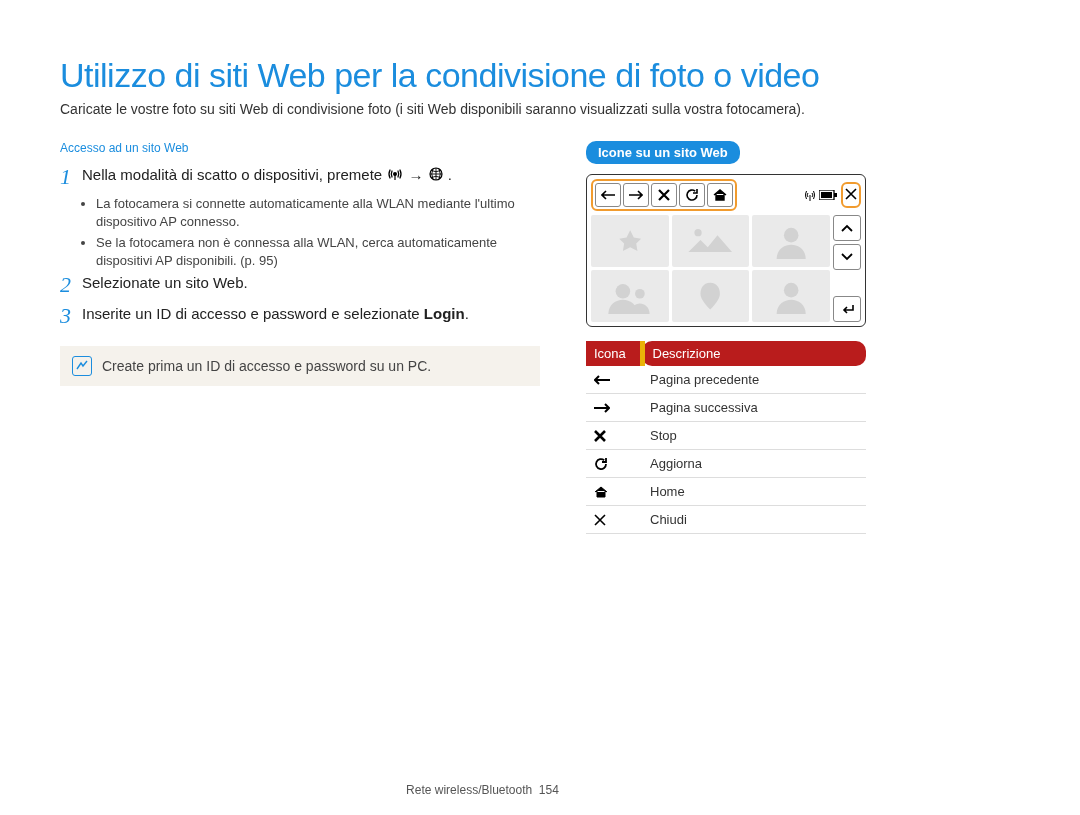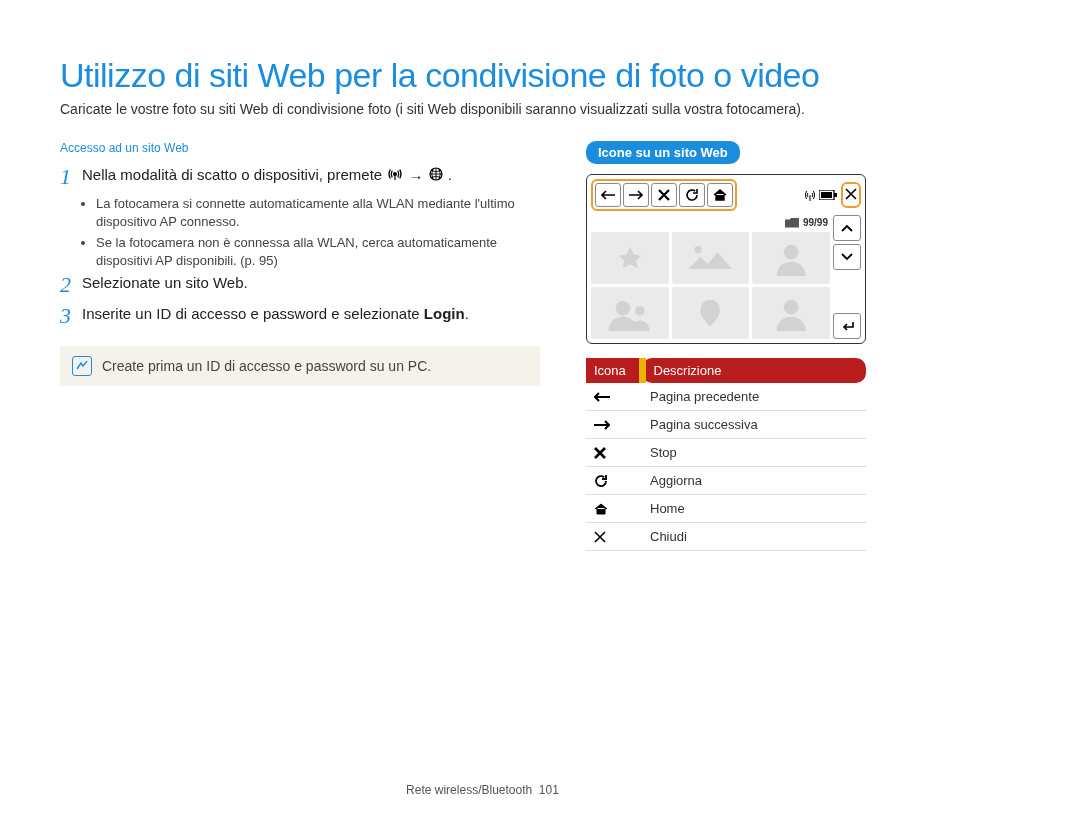--- a/index.html
+++ b/index.html
@@ -240,21 +240,21 @@
     font-family: "Arial Narrow", Arial, sans-serif;
     font-stretch: condensed;
   }
   .icon-table th {
     background: #b91c1c;
     color: #fff;
     text-align: left;
     font-weight: normal;
     padding: 5px 8px;
   }
-  .icon-table th + th { border-left: 7px solid #eab308; border-radius: 10px; }
+  .icon-table th + th { border-left: 5px solid #eab308; border-radius: 10px; }
   .icon-table td {
     padding: 6px 8px;
     border-bottom: 1px solid #ddd;
     vertical-align: middle;
     color: #333;
   }
   .icon-table td.ico-cell { width: 40px; text-align: left; }
   .tbl-icon { display:flex; align-items:center; justify-content:flex-start; }
   .footer {
     position: absolute;
@@ -379,24 +379,20 @@
             <div class="close-inner">
               <svg width="12" height="12" viewBox="0 0 12 12">
                   <path d="M1 1l10 10M11 1L1 11" stroke="#000" stroke-width="1.6"></path>
                 </svg>
             </div>
           </div>
         </div>
 
         <div class="cam-body">
           <div class="cam-grid-wrap">
-            <div class="cam-meta">
-              <div class="folder-ico"></div>
-              <span>99/99</span>
-            </div>
             <div class="cam-grid">
               <div class="thumb">
                 <svg viewBox="0 0 40 30">
                     <path class="ph" d="M20 6l3 6 6 1-4 4 1 6-6-3-6 3 1-6-4-4 6-1z"></path>
                   </svg>
               </div>
               <div class="thumb">
                 <svg viewBox="0 0 40 30">
                     <path class="ph" d="M2 24l10-10 6 6 8-10 12 14z"></path>
                     <circle class="ph" cx="10" cy="8" r="3"></circle>
@@ -520,15 +516,15 @@
               </td>
             <td>Chiudi</td>
           </tr>
         </tbody>
       </table>
 
     </div>
   </div>
 
   <div class="footer">
-    <span>Rete wireless/Bluetooth</span>&nbsp;&nbsp;<span>101</span>
+    <span>Rete wireless/Bluetooth</span>&nbsp;&nbsp;<span>154</span>
   </div>
 </div>
 
 </body></html>

